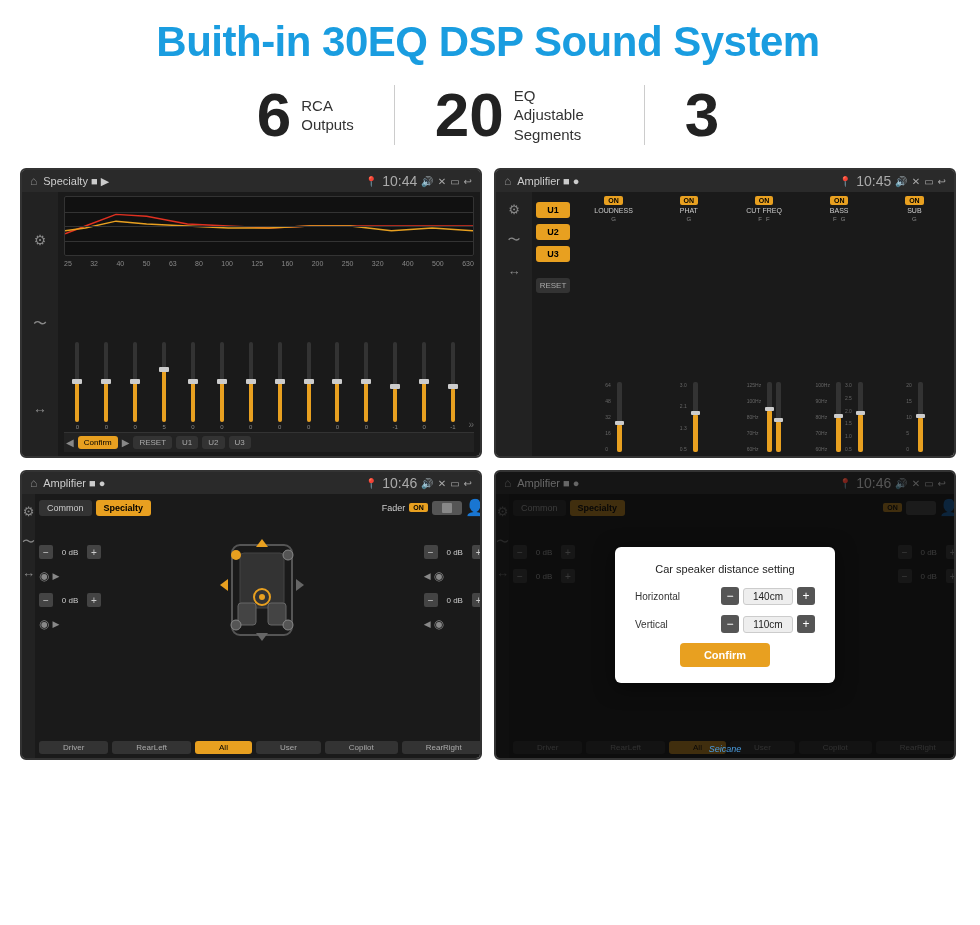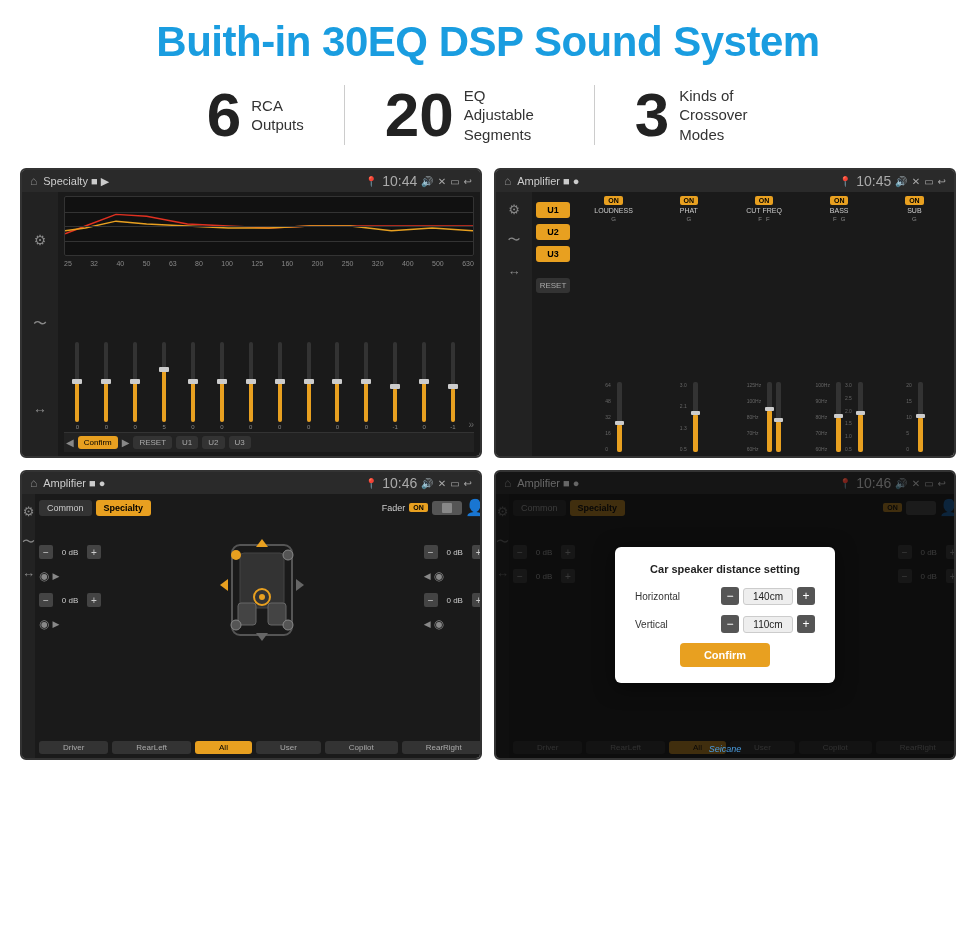--- a/index.html
+++ b/index.html
@@ -518,21 +518,21 @@
       background: #fff;
       border-radius: 6px;
       padding: 16px 20px;
       min-width: 220px;
       max-width: 260px;
       box-shadow: 0 4px 20px rgba(0,0,0,0.5);
     }
 
     .dialog-title {
       font-size: 11px;
-      font-weight: bold;
+      font-weight: normal;
       color: #222;
       text-align: center;
       margin-bottom: 12px;
     }
 
     .dialog-row {
       display: flex;
       align-items: center;
       justify-content: space-between;
       margin-bottom: 10px;
@@ -638,21 +638,20 @@
       <span class="stat-label">RCA<br>Outputs</span>
     </div>
     <div class="stat-divider"></div>
     <div class="stat-item">
       <span class="stat-number">20</span>
       <span class="stat-label">EQ Adjustable<br>Segments</span>
     </div>
     <div class="stat-divider"></div>
     <div class="stat-item">
       <span class="stat-number">3</span>
-      <span class="stat-label">Kinds of<br>Crossover Modes</span>
     </div>
   </div>
 
   <div class="screens-grid">
 
     <div class="screen-wrapper">
       <div class="screen-inner">
 
         <div class="status-bar">
           <span class="home-icon">⌂</span>

